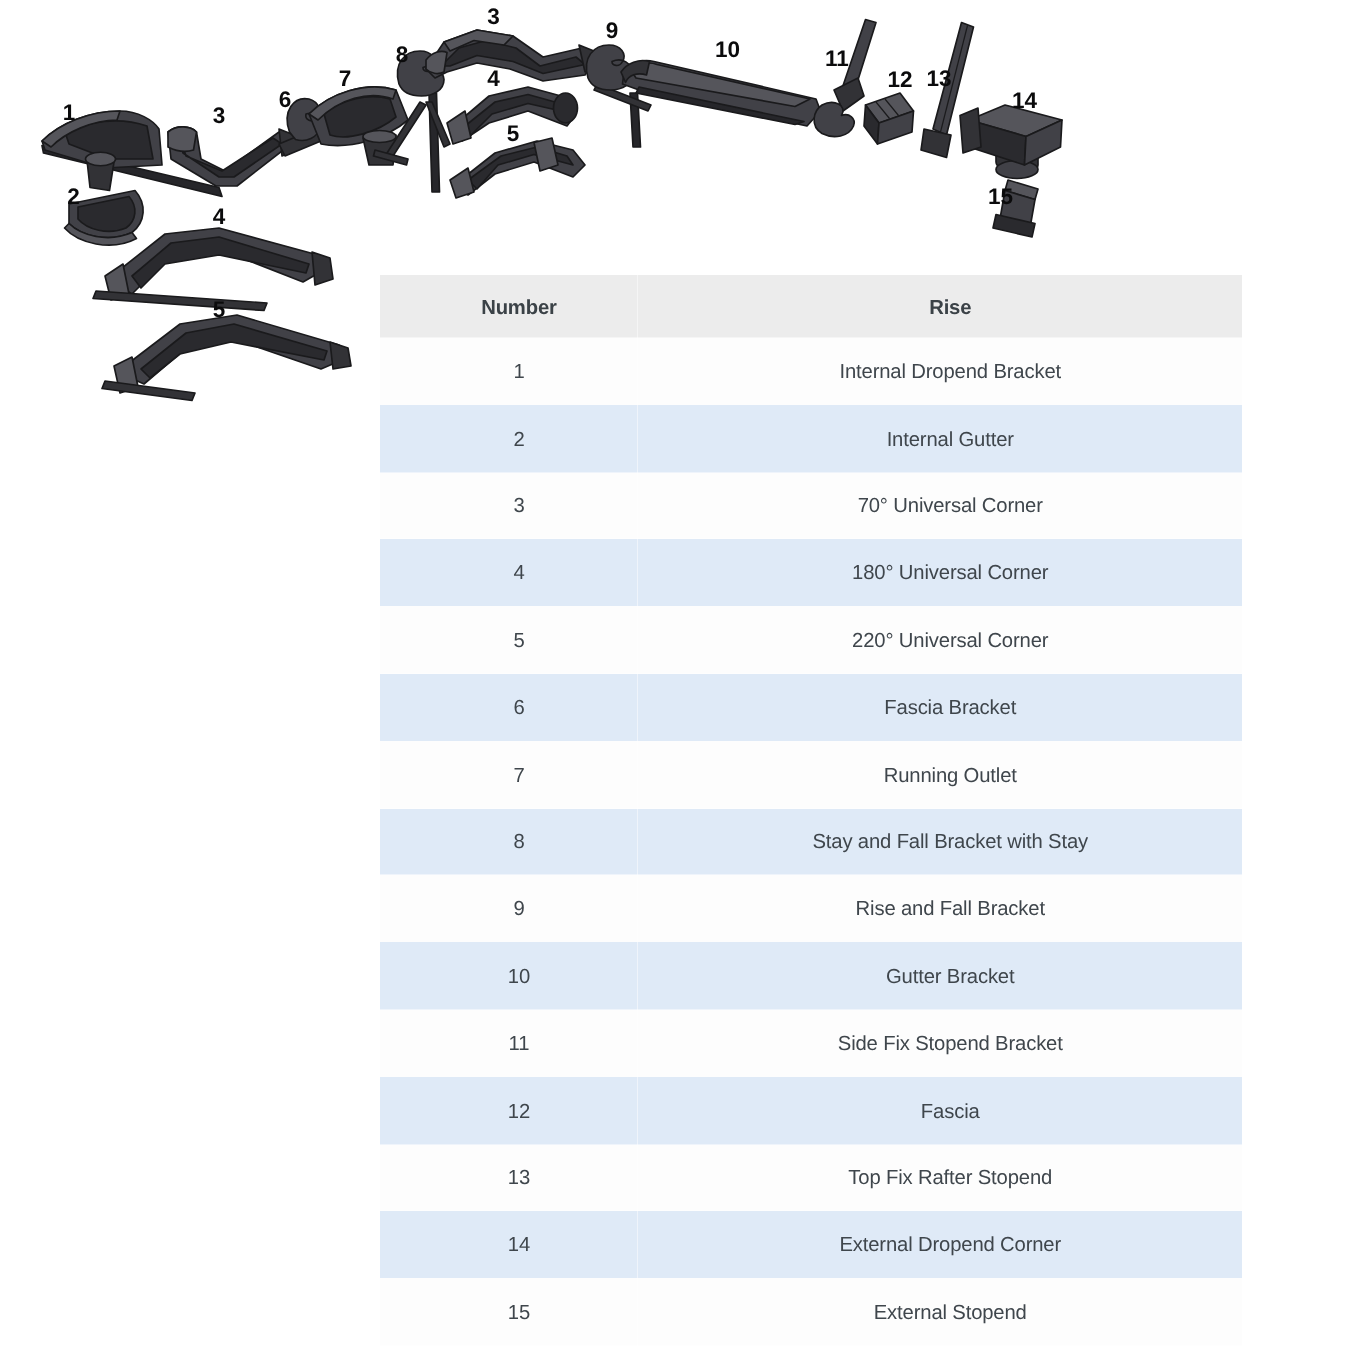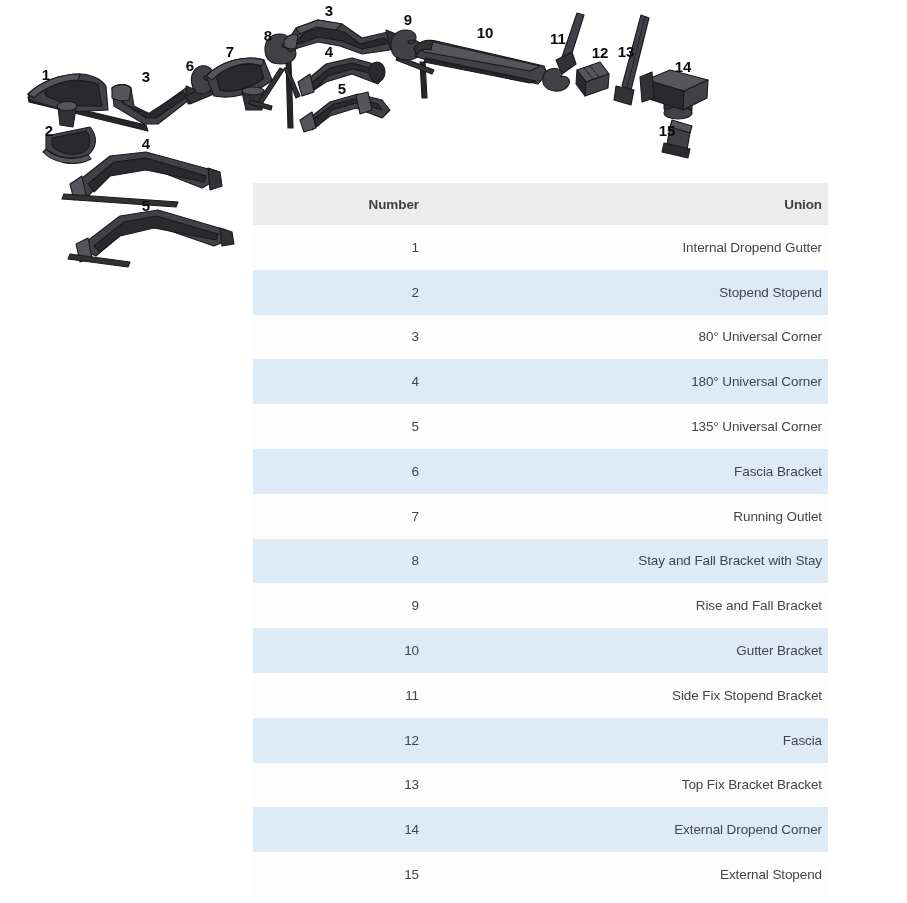--- a/index.html
+++ b/index.html
@@ -4,21 +4,21 @@
 <style>
   html,body{margin:0;padding:0;background:#fff;}
   .stage{position:relative;width:907px;height:903px;background:#ffffff;overflow:hidden;
          font-family:"Liberation Sans",sans-serif;}
   svg.diagram{position:absolute;top:0;left:0;display:block;}
   .plabel{font-family:"Liberation Sans",sans-serif;font-weight:700;font-size:15px;
           fill:#0b0b0c;text-anchor:middle;}
   table.parts-table{position:absolute;left:253px;top:183px;width:575px;
          border-collapse:collapse;table-layout:fixed;}
   table.parts-table th, table.parts-table td{
-         text-align:right;padding:0 6px 0 20px;font-size:13.5px;letter-spacing:-0.1px;
+         text-align:center;padding:0 6px 0 20px;font-size:13.5px;letter-spacing:-0.1px;
          color:#3f464c;vertical-align:middle;white-space:nowrap;overflow:hidden;}
   table.parts-table thead tr{height:42px;background:#ececec;}
   table.parts-table th{font-weight:700;color:#3b4247;}
   table.parts-table tbody tr{height:44.8px;background:#fdfdfd;}
   table.parts-table tbody tr.alt{background:#dfeaf7;}
 </style>
 </head>
 <body>
 
 <div class="stage">
@@ -180,43 +180,43 @@
   </svg>
 
   <table class="parts-table">
     <colgroup>
         <col style="width:172px">
         <col>
       </colgroup>
     <thead>
       <tr>
         <th>Number</th>
-        <th>Union</th>
+        <th>Rise</th>
       </tr>
     </thead>
     <tbody>
       <tr>
         <td>1</td>
-        <td>Internal Dropend Gutter</td>
+        <td>Internal Dropend Bracket</td>
       </tr>
       <tr class="alt">
         <td>2</td>
-        <td>Stopend Stopend</td>
+        <td>Internal Gutter</td>
       </tr>
       <tr>
         <td>3</td>
-        <td>80° Universal Corner</td>
+        <td>70° Universal Corner</td>
       </tr>
       <tr class="alt">
         <td>4</td>
         <td>180° Universal Corner</td>
       </tr>
       <tr>
         <td>5</td>
-        <td>135° Universal Corner</td>
+        <td>220° Universal Corner</td>
       </tr>
       <tr class="alt">
         <td>6</td>
         <td>Fascia Bracket</td>
       </tr>
       <tr>
         <td>7</td>
         <td>Running Outlet</td>
       </tr>
       <tr class="alt">
@@ -234,21 +234,21 @@
       <tr>
         <td>11</td>
         <td>Side Fix Stopend Bracket</td>
       </tr>
       <tr class="alt">
         <td>12</td>
         <td>Fascia</td>
       </tr>
       <tr>
         <td>13</td>
-        <td>Top Fix Bracket Bracket</td>
+        <td>Top Fix Rafter Stopend</td>
       </tr>
       <tr class="alt">
         <td>14</td>
         <td>External Dropend Corner</td>
       </tr>
       <tr>
         <td>15</td>
         <td>External Stopend</td>
       </tr>
     </tbody>

